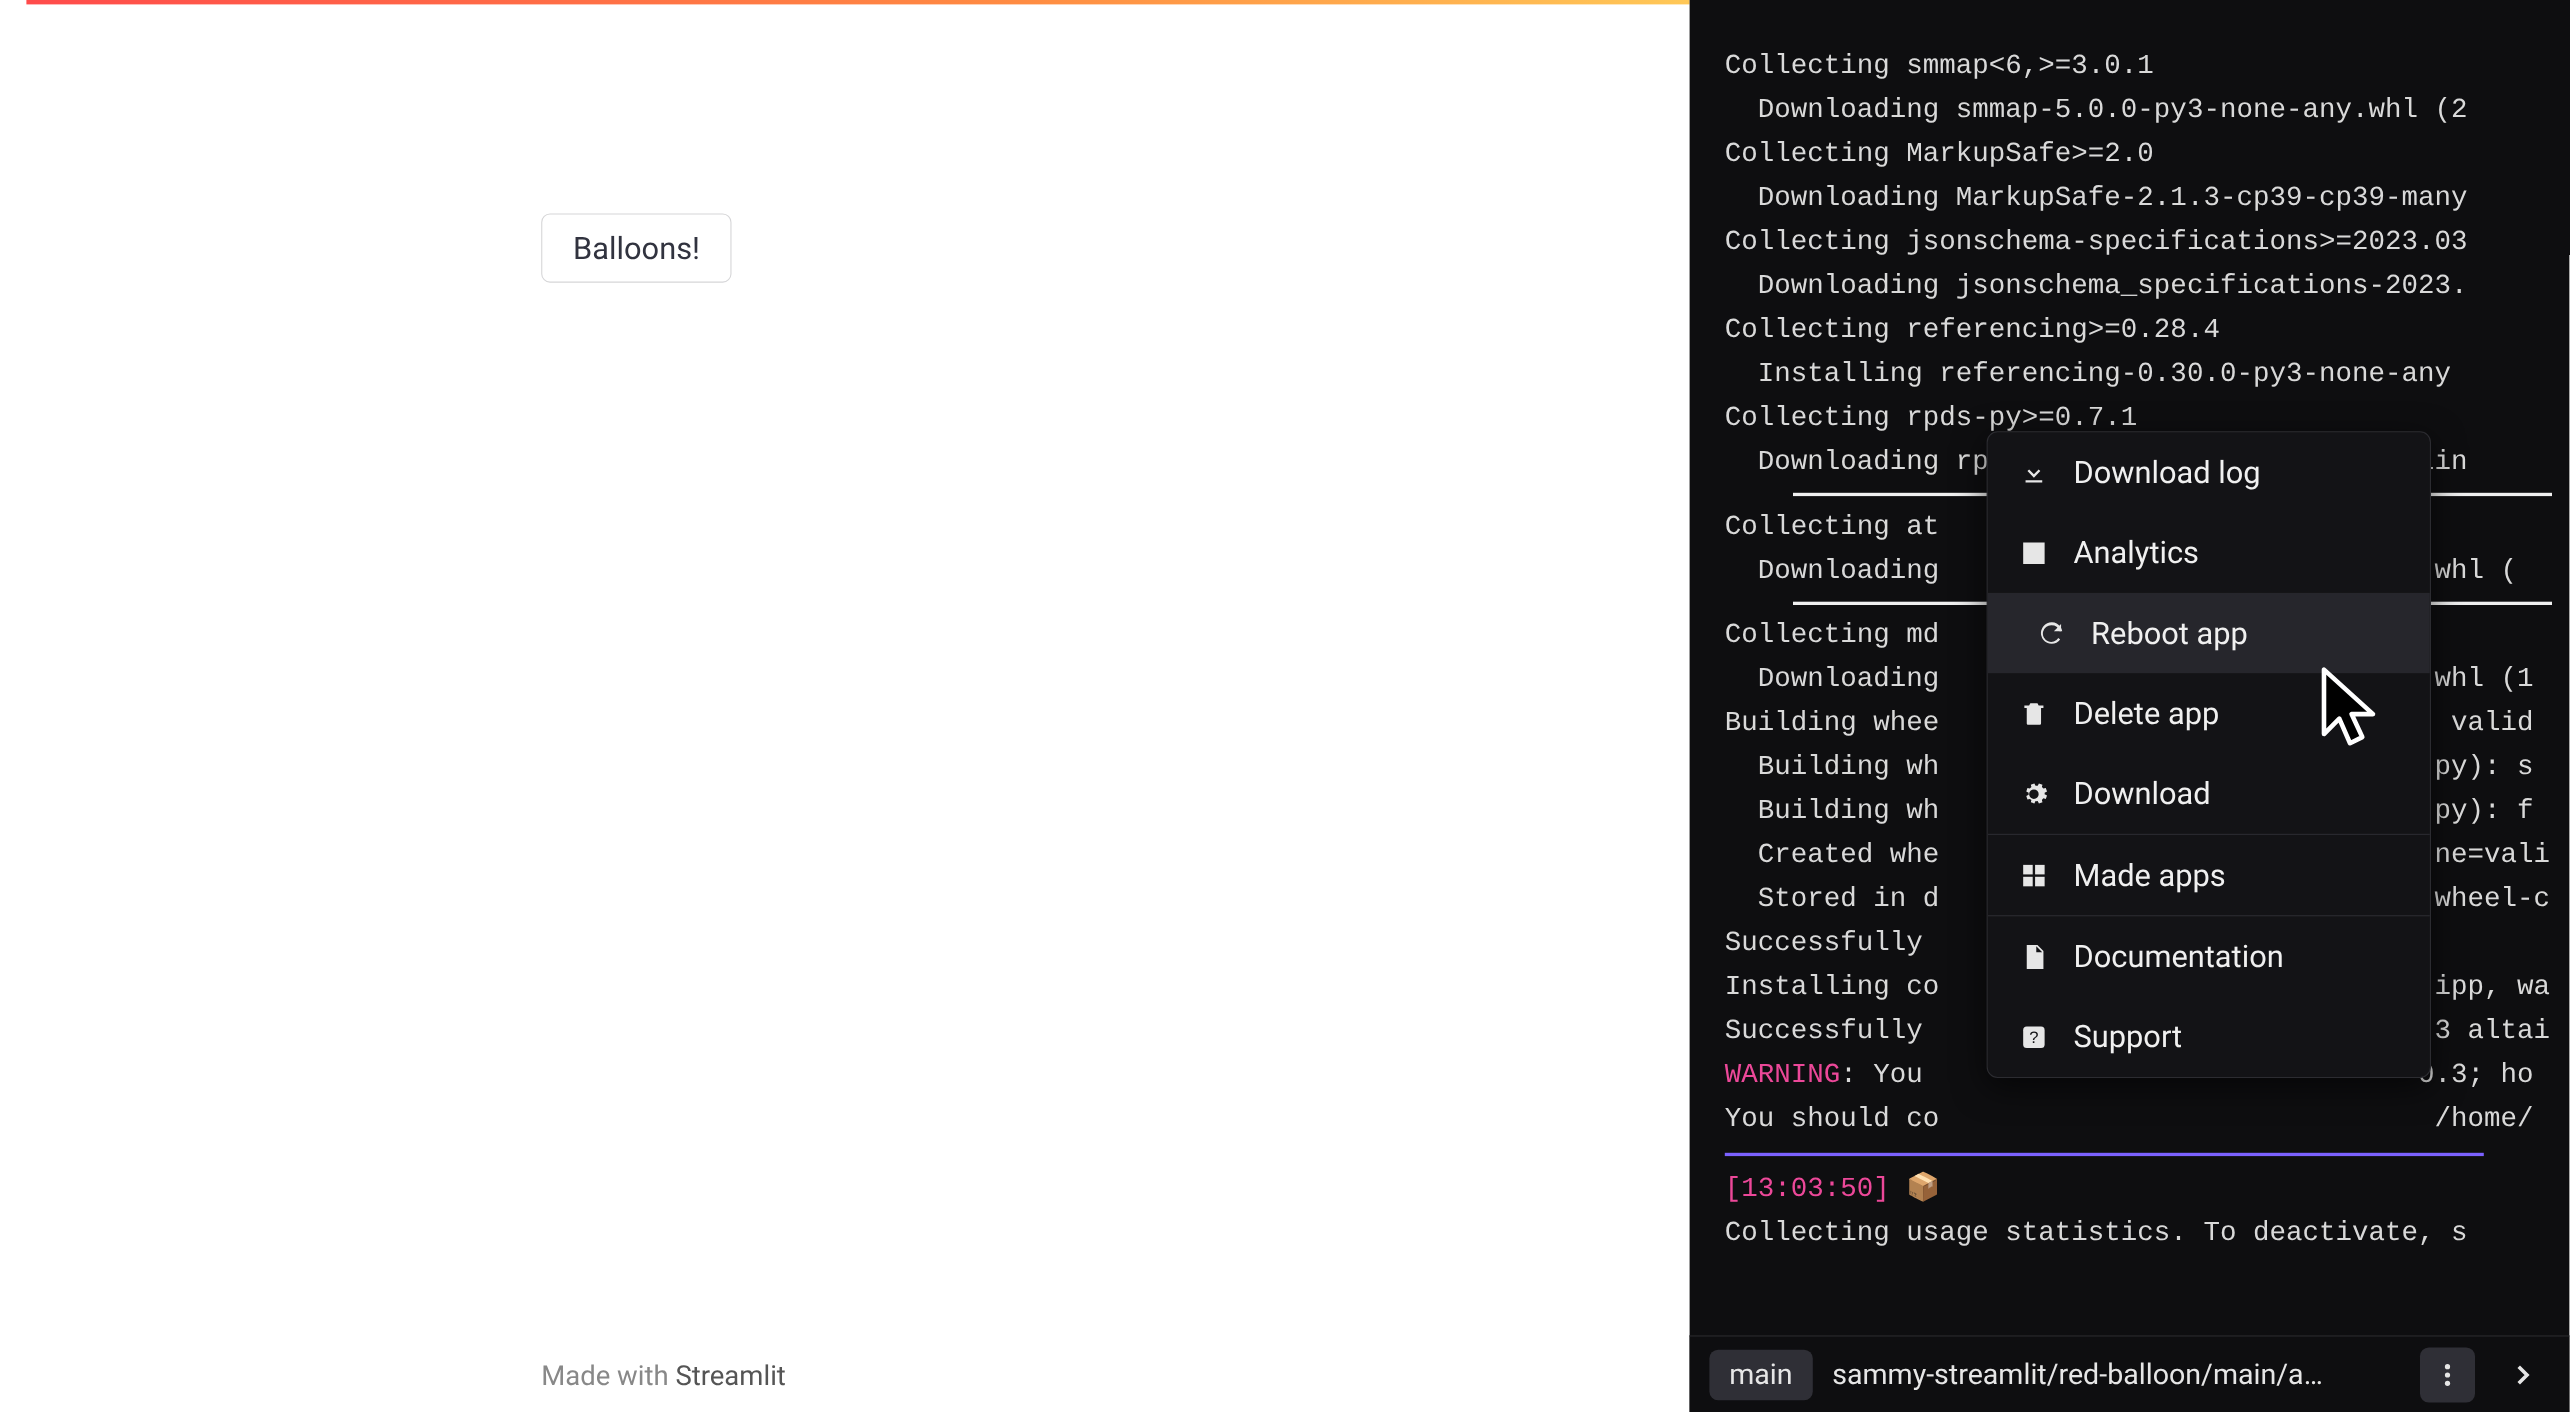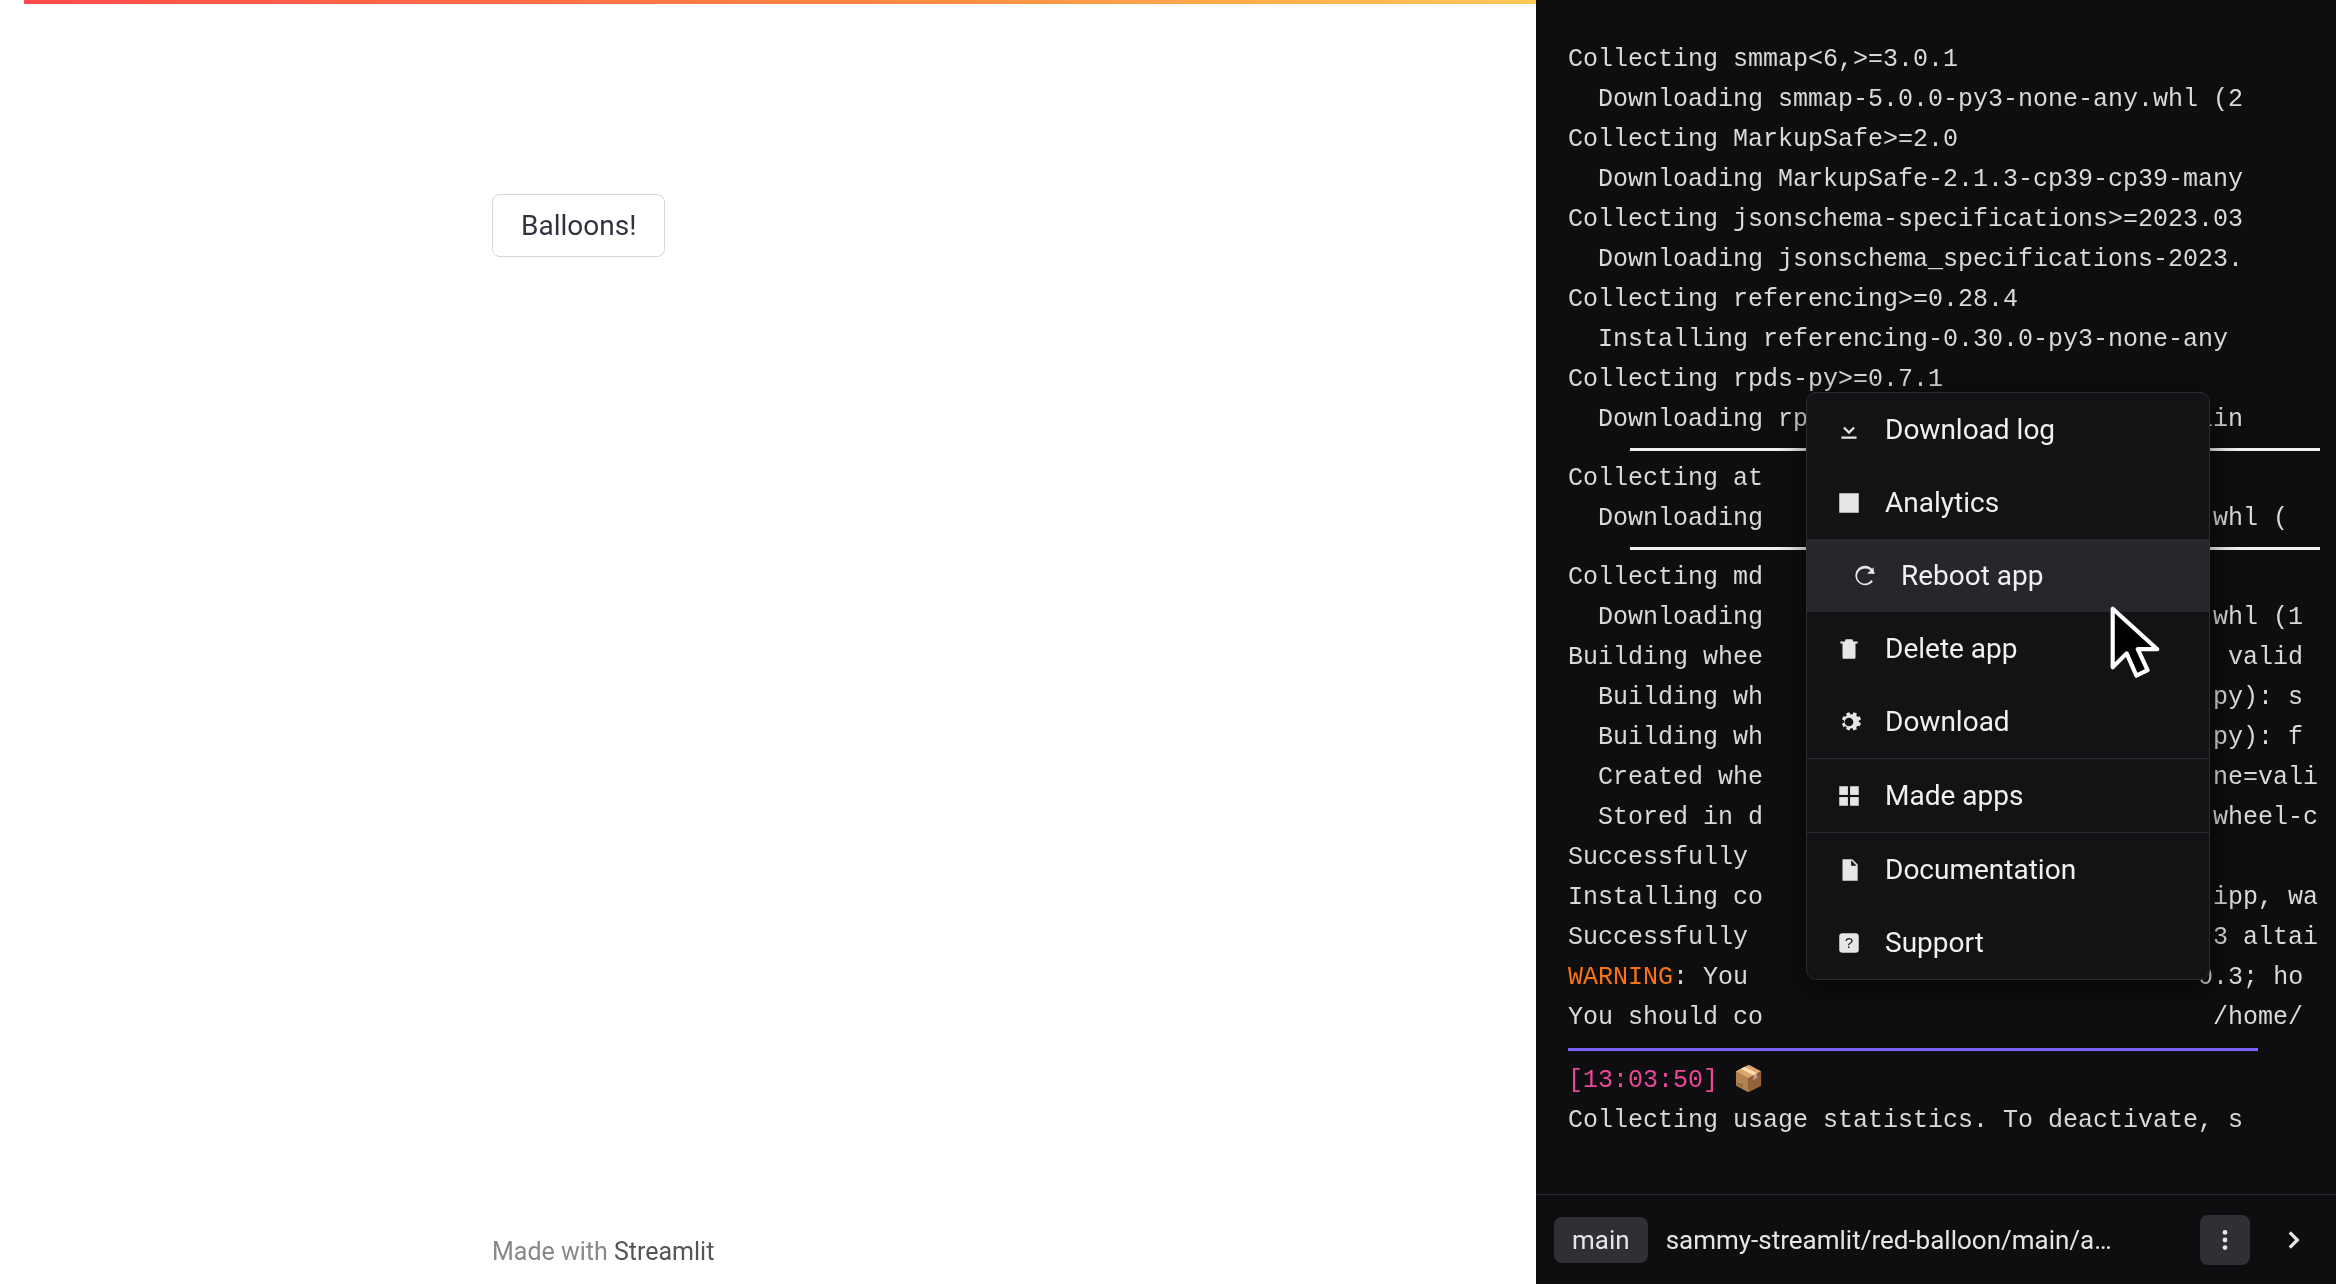--- a/index.html
+++ b/index.html
@@ -62,24 +62,24 @@
   background: #f0f0f0;
   width: 690px;
   margin: 8px 0 8px 62px;
 }
 .hr-purple {
   height: 3px;
   background: #7b61ff;
   width: 690px;
   margin: 10px 0 10px 0px;
 }
-.yellow { color: #f97316; }
+.yellow { color: #ec4899; }
 .ts { color: #ec4899; }
 .bottom-bar {
-  height: 90px;
+  height: 70px;
   background: #0e0e10;
   border-top: 1px solid #2a2a2e;
   display: flex;
   align-items: center;
   padding: 0 18px;
   gap: 18px;
   font-family: -apple-system, BlinkMacSystemFont, "Segoe UI", Roboto, sans-serif;
 }
 .branch-chip {
   background: #2f2f36;

